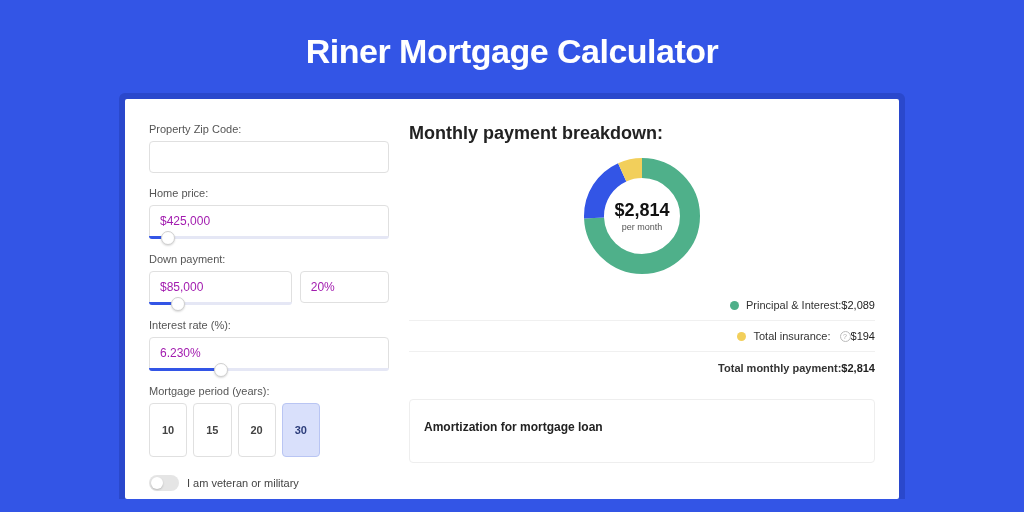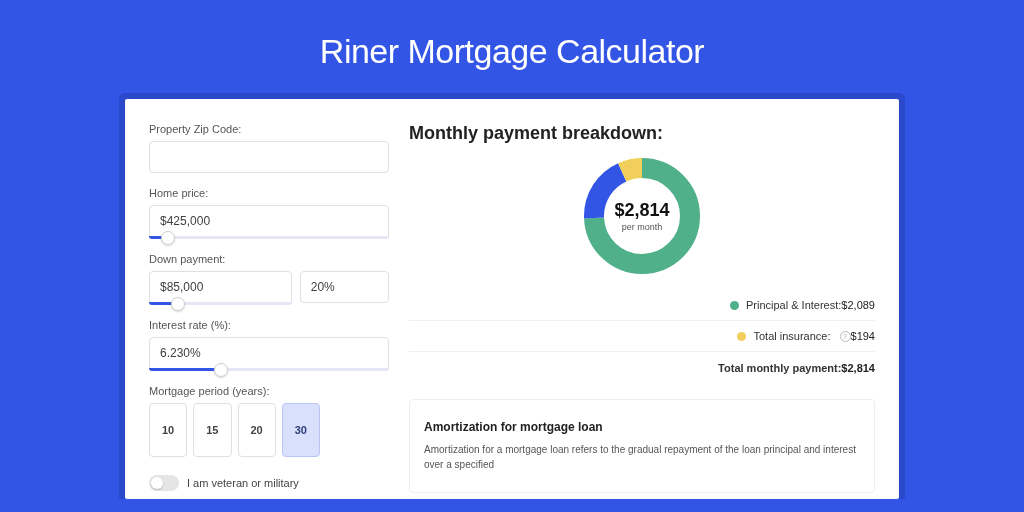--- a/index.html
+++ b/index.html
@@ -1,23 +1,23 @@
 <!DOCTYPE html>
 <html><head>
 <meta charset="utf-8">
 <style>
   * { box-sizing: border-box; margin: 0; padding: 0; font-family: -apple-system, BlinkMacSystemFont, "Segoe UI", Helvetica, Arial, sans-serif; }
   body { width: 1024px; height: 512px; background: #3355e6; overflow: hidden; }
-  .title { text-align: center; color: #fff; font-size: 34px; font-weight: 400; padding: 32px 0 22px; letter-spacing: -0.5px; }
+  .title { text-align: center; color: #fff; font-size: 34px; font-weight: 700; padding: 32px 0 22px; letter-spacing: -0.5px; }
   .card-wrap { width: 786px; margin: 0 auto; background: #2a48cc; border-radius: 6px 6px 0 0; padding: 6px 6px 0 6px; }
   .card { background: #fff; border-radius: 2px; padding: 24px 24px 0 24px; min-height: 400px; display: flex; gap: 20px; }
   .left { width: 240px; flex-shrink: 0; font-size: 11px; color: #444; }
   .right { flex: 1; }
   .field-label { font-size: 11px; color: #555; margin-bottom: 6px; }
-  .input { width: 100%; border: 1px solid #e0e0e0; border-radius: 4px; padding: 8px 10px; font-size: 12px; color: #404040; background: #fff; }
+  .input { width: 100%; border: 1px solid #e0e0e0; border-radius: 4px; padding: 8px 10px; font-size: 12px; color: #a21caf; background: #fff; }
   .input.with-slider { border-radius: 4px 4px 0 0; }
   .slider-track { height: 3px; background: #e5e7f5; position: relative; margin-top: -1px; border-radius: 0 0 3px 3px; }
   .slider-fill { position: absolute; left: 0; top: 0; height: 100%; background: #3355e6; border-radius: 0 0 0 3px; }
   .slider-thumb { position: absolute; top: 50%; width: 14px; height: 14px; background: #fff; border: 1px solid #d0d0d0; border-radius: 50%; transform: translate(-50%, -50%); box-shadow: 0 1px 2px rgba(0,0,0,0.15); }
   .field { margin-bottom: 14px; }
   .row2 { display: flex; gap: 8px; }
   .row2 > div:first-child { flex: 1.6; }
   .row2 > div:last-child { flex: 1; }
   .period-btns { display: flex; gap: 6px; }
   .pbtn { border: 1px solid #e0e0e0; background: #fff; border-radius: 4px; padding: 20px 12px; font-size: 11px; color: #444; cursor: pointer; font-weight: 600; }
@@ -141,19 +141,18 @@
       </div>
       <span class="legend-val">$194</span>
     </div>
     <div class="legend-row total">
       <span>Total monthly payment:</span>
       <span class="legend-val">$2,814</span>
     </div>
 
     <div class="amort-box">
       <div class="amort-title">Amortization for mortgage loan</div>
-      <div class="amort-text">Amortization for a mortgage loan refers to the gradual repayment of the loan principal and interest over a specified</div>
     </div>
 
   </div>
 
 </div>
 </div>
 
 </body></html>

